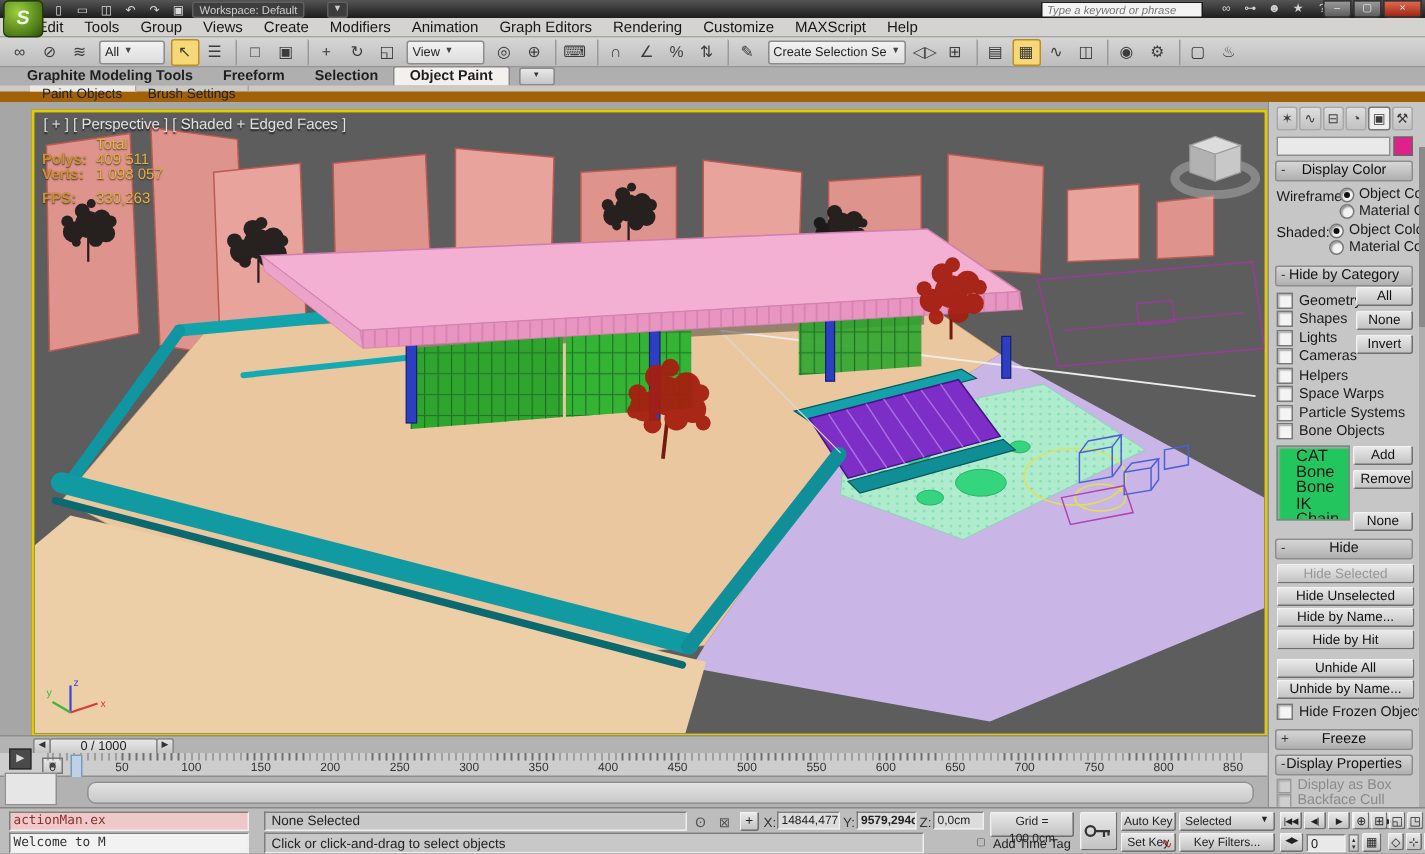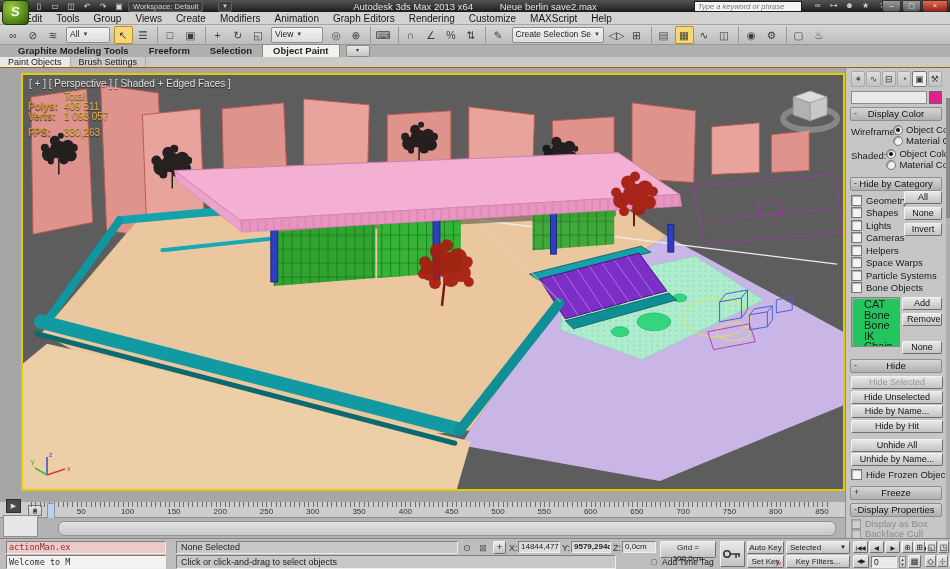--- a/index.html
+++ b/index.html
@@ -30,21 +30,21 @@
   #toolbar .tile i{font-style:normal;}
   #toolbar .tile.active{background:#f6d878;border-color:#bd8f1f;}
   #toolbar .tile.sepb{border-left:1px solid #9a9a9a;border-radius:0;padding-left:3px;margin-left:4px;width:18px;}
   .tb-dd{height:14px;margin:0 3px;background:linear-gradient(#f2f2f2,#dcdcdc);border:1px solid #8d8d8d;border-radius:2px;font-size:8.5px;line-height:13px;padding:0 3px;color:#222;display:flex;align-items:center;gap:3px;flex:none;white-space:nowrap;overflow:hidden;}
   .tb-dd .arr{font-size:6px;color:#444;}
   
   #ribbontabs{position:absolute;left:0;top:45px;width:950px;height:12px;background:#afafaf;display:flex;align-items:flex-end;padding-left:8px;box-sizing:border-box;z-index:20;}
   .rtab{padding:0 10px;font-size:9.5px;font-weight:bold;color:#1f1f1f;line-height:12px;}
   .rtab.active{background:#f2f1ee;border:1px solid #8a8a8a;border-bottom:none;border-radius:2px 2px 0 0;}
   #ribbon-overflow{margin-left:6px;width:22px;height:10px;background:linear-gradient(#e8e8e8,#c6c6c6);border:1px solid #8a8a8a;border-radius:2px;font-size:6px;text-align:center;line-height:9px;color:#333;}
-  #subtabs{position:absolute;left:0;top:57px;width:950px;height:11px;background:#cbcac6;border-bottom:1px solid #a16207;display:flex;box-sizing:border-box;z-index:20;}
+  #subtabs{position:absolute;left:0;top:57px;width:950px;height:11px;background:#cbcac6;border-bottom:7px solid #a16207;display:flex;box-sizing:border-box;z-index:20;padding-left:20px;}
   .stab{padding:0 8px;font-size:9px;line-height:10px;color:#222;border-right:1px solid #a8a8a8;}
   .stab.active{background:#ebe9e5;}
   
   #main{position:absolute;left:0;top:68px;width:950px;height:470px;background:#a6a6a6;}
   #viewport{position:absolute;left:21px;top:5px;width:820px;height:414px;border:2px solid #e3cb00;background:#5d5d5d;overflow:hidden;}
   #scene{position:absolute;left:0;top:0;width:100%;height:100%;}
   #vp-label{position:absolute;left:6px;top:3px;color:#e2e2e2;font-size:10px;text-shadow:0 1px 1px #222;}
   .vstats{position:absolute;left:5px;top:17px;font-size:10px;text-shadow:0 1px 1px #333;}
   .vstats .srow{height:10px;line-height:10px;display:flex;}
   .vstats .sl{width:36px;color:#cf8f2e;font-weight:bold;}
@@ -147,24 +147,20 @@
 
     <span class="tile" title="new-scene-button">▯</span>
         <span class="tile" title="open-file-button">▭</span>
         <span class="tile" title="save-file-button">◫</span>
         <span class="tile" title="undo-button">↶</span>
         <span class="tile" title="redo-button">↷</span>
         <span class="tile" title="project-folder-button">▣</span>
       </div>
     <div id="workspace-dd"><span>Workspace: Default</span></div>
     <div id="workspace-flyout">▼</div>
-    <div id="titletext">
-      <span>Autodesk 3ds Max  2013 x64</span>
-      <span>Neue berlin save2.max</span>
-    </div>
     <div id="search-wrap">
       <input id="search-input" placeholder="Type a keyword or phrase" style="">
     </div>
     <div class="tbicons">
 
     <span class="tile">∞</span>
         <span class="tile">⊶</span>
         <span class="tile">☻</span>
         <span class="tile">★</span>
         <span class="tile">?</span>
@@ -624,20 +620,25 @@
               </label>
             </div>
         </div>
       </div>
       <div id="cp-scroll">
           <div class="thumb"></div>
         </div>
     </div>
   </div>
 
+  <div id="tslider">
+    <span id="ts-prev">◀</span>
+    <span id="ts-box">0 / 1000</span>
+    <span id="ts-next">▶</span>
+  </div>
 
   <div id="trackruler">
     <span id="mini-curve">▣</span>
     <div class="ruler">
       <div class="ticks"></div>
       <div class="nums">
 
       <span class="tick"><i>0</i></span>
           <span class="tick"><i>50</i></span>
           <span class="tick"><i>100</i></span>

